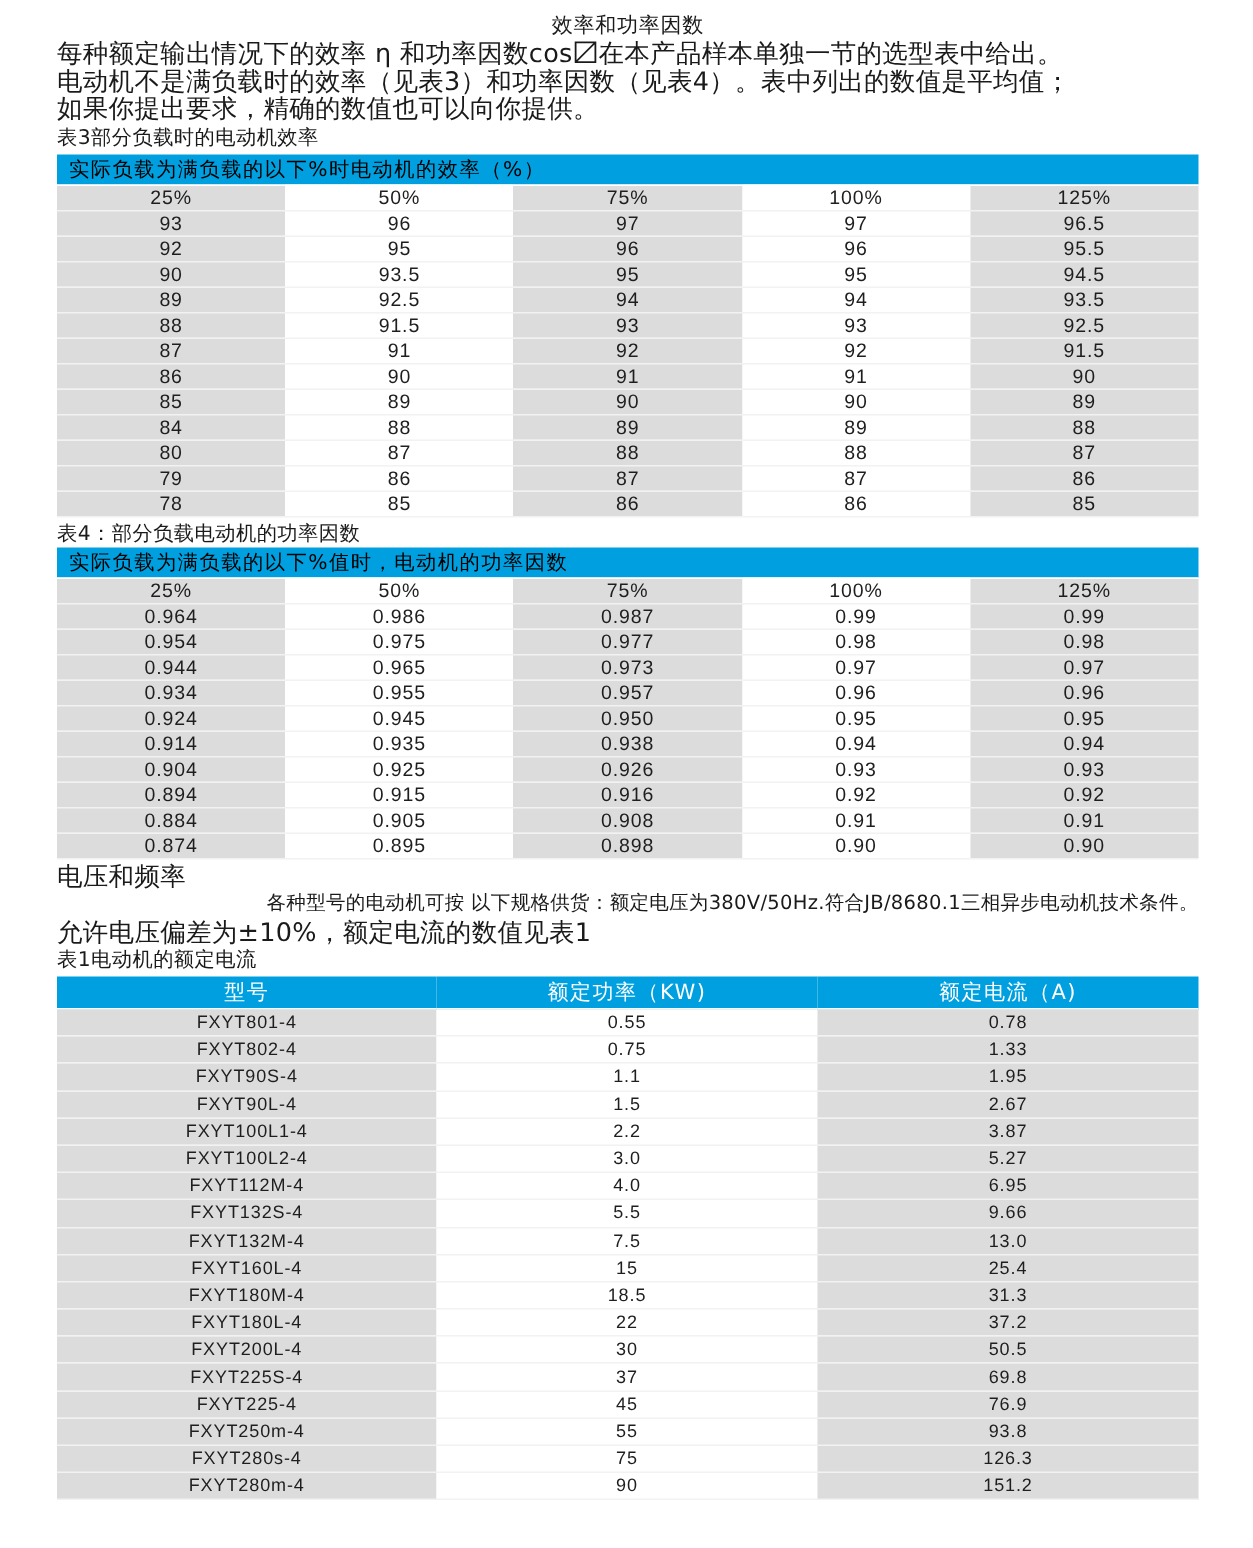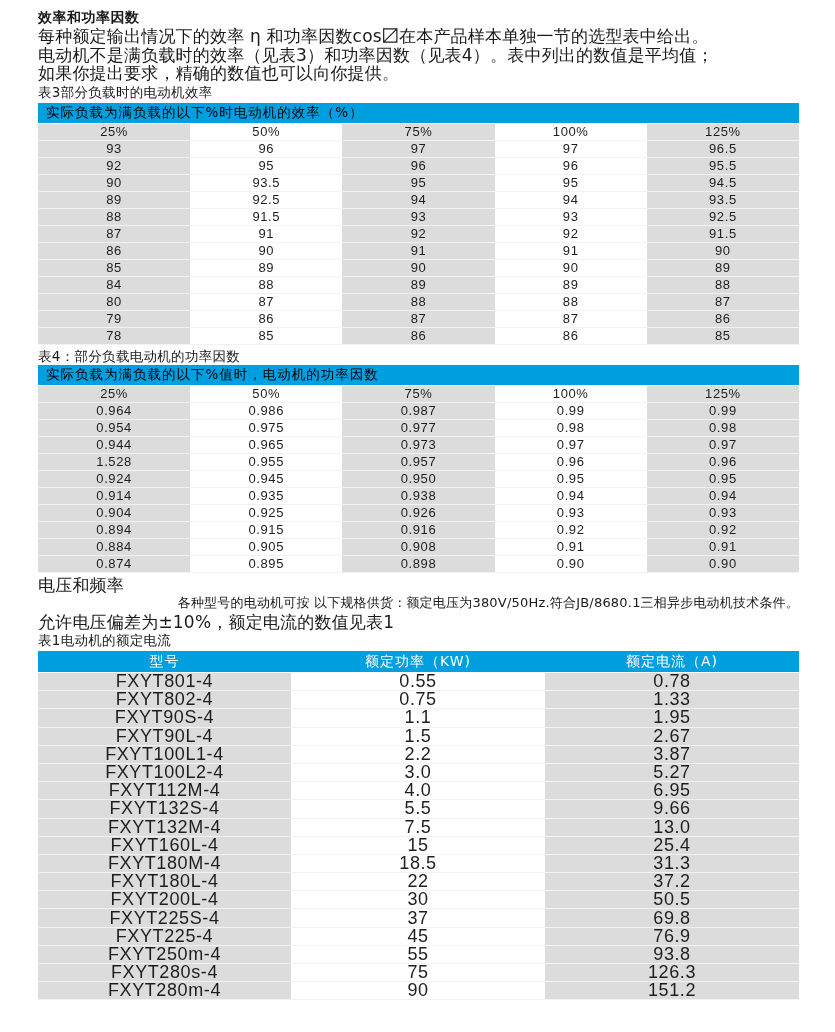--- a/index.html
+++ b/index.html
@@ -2,42 +2,42 @@
 <html><head>
   <meta charset="utf-8">
   <style>
     html, body { margin: 0; padding: 0; background: #ffffff; }
     body {
       width: 835px; height: 1032px; position: relative; overflow: hidden;
       font-family: "DejaVu Sans", "Liberation Sans", sans-serif;
       color: #1a1a1a;
     }
     .page { position: absolute; left: 38px; top: 8px; width: 761px; }
-    .title { font-size: 14px; font-weight: bold; line-height: 19px; height: 19px; letter-spacing: 0.5px; }
+    .title { font-size: 14px; font-weight: normal; line-height: 19px; height: 19px; letter-spacing: 0.5px; text-align: center; }
     .para { font-size: 17px; line-height: 18.5px; height: 18.5px; white-space: nowrap; letter-spacing: 0.2px; }
     .caption { font-size: 13.5px; line-height: 18px; height: 18px; white-space: nowrap; letter-spacing: 0.3px; }
     .tbl { width: 761px; border-collapse: collapse; table-layout: fixed; }
     .tbl .hdr {
       background: #00a0e0; color: #000000; font-size: 13.5px; height: 20px;
       text-align: left; padding: 0 0 0 8px; letter-spacing: 1px; font-weight: normal;
       border-bottom: 1px solid #ffffff;
     }
     .tbl td {
       height: 16px; padding: 0; font-size: 13px; line-height: 16px; text-align: center;
       border-bottom: 1px solid #f2f2f2; font-family: "Liberation Sans", sans-serif;
       letter-spacing: 0.6px; color: #1e1e1e;
     }
     .tbl td.g { background: #dcdcdc; }
     .tbl td.w { background: #ffffff; }
     .t5 col { width: 152.2px; }
     .t1 .hdr3 th {
       background: #00a0e0; color: #ffffff; font-weight: normal; font-size: 14px; height: 21px;
       letter-spacing: 1px; text-align: center; padding: 0; border-bottom: 1px solid #ffffff;
     }
-    .t1 td { height: 17.2px; line-height: 17px; font-size: 18px; }
+    .t1 td { height: 17.2px; line-height: 17px; font-size: 12px; }
   </style>
 </head>
 <body>
 
 <div class="page">
 
   <div class="title">效率和功率因数</div>
   <div class="para">每种额定输出情况下的效率 η 和功率因数cos〼在本产品样本单独一节的选型表中给出。</div>
   <div class="para">电动机不是满负载时的效率（见表3）和功率因数（见表4）。表中列出的数值是平均值；</div>
   <div class="para">如果你提出要求，精确的数值也可以向你提供。</div>
@@ -189,21 +189,21 @@
           <td class="g">0.98</td>
         </tr>
         <tr>
           <td class="g">0.944</td>
           <td class="w">0.965</td>
           <td class="g">0.973</td>
           <td class="w">0.97</td>
           <td class="g">0.97</td>
         </tr>
         <tr>
-          <td class="g">1.528</td>
+          <td class="g">0.934</td>
           <td class="w">0.955</td>
           <td class="g">0.957</td>
           <td class="w">0.96</td>
           <td class="g">0.96</td>
         </tr>
         <tr>
           <td class="g">0.924</td>
           <td class="w">0.945</td>
           <td class="g">0.950</td>
           <td class="w">0.95</td>

